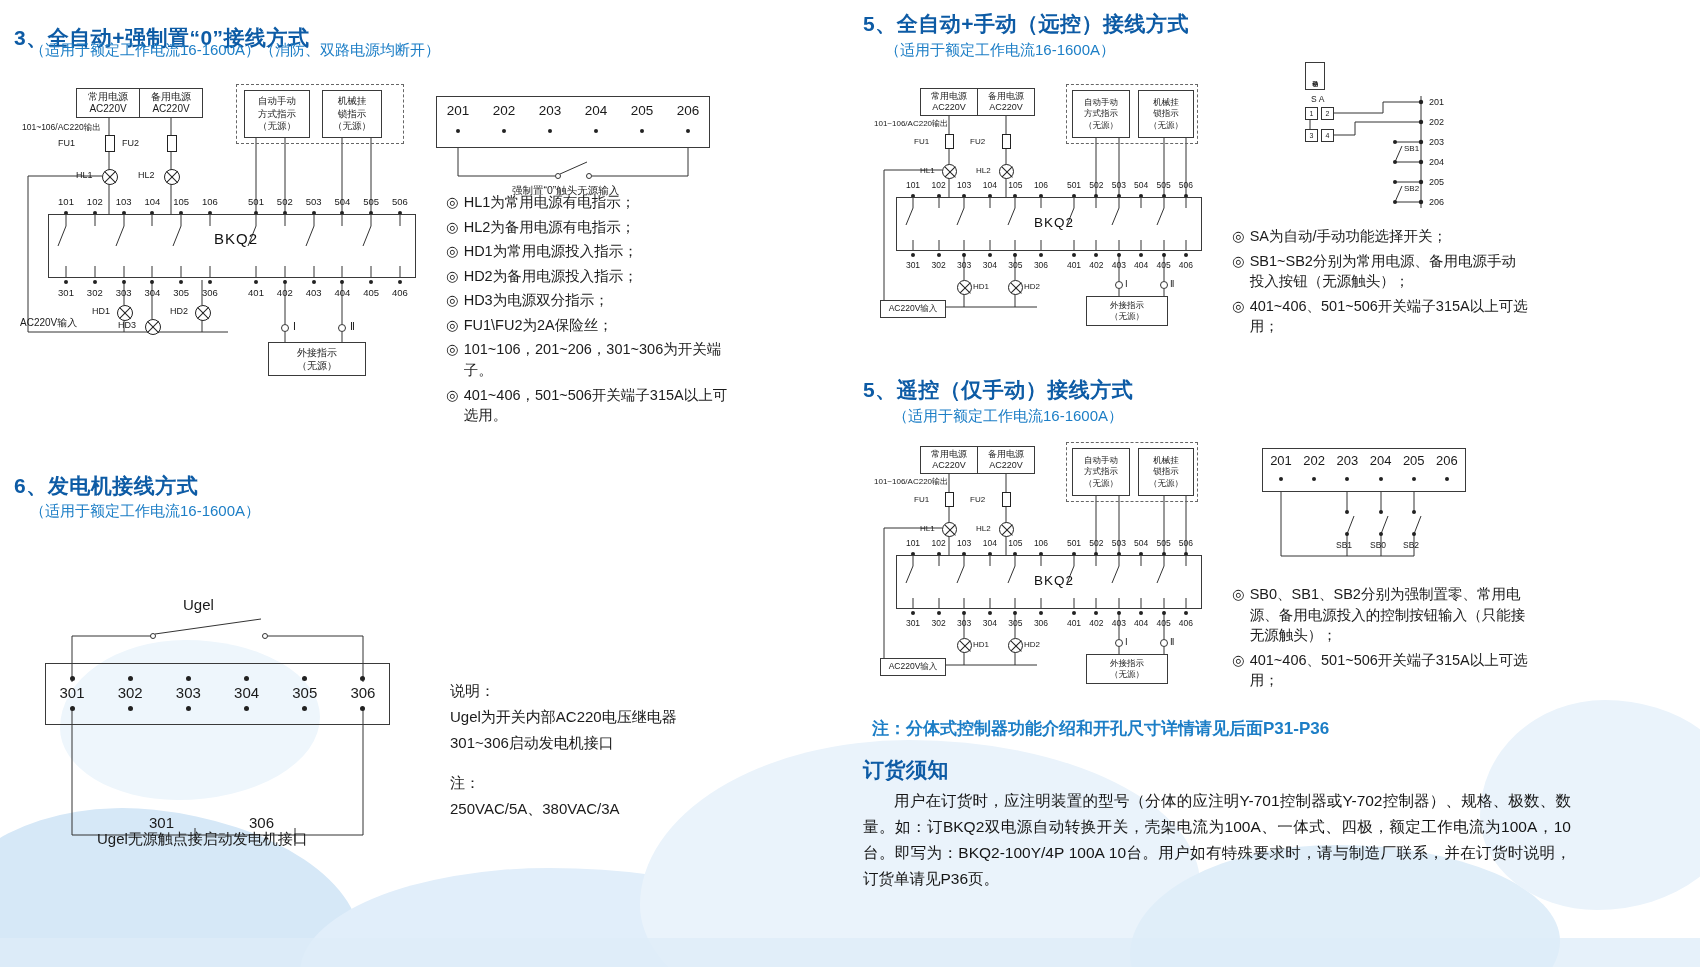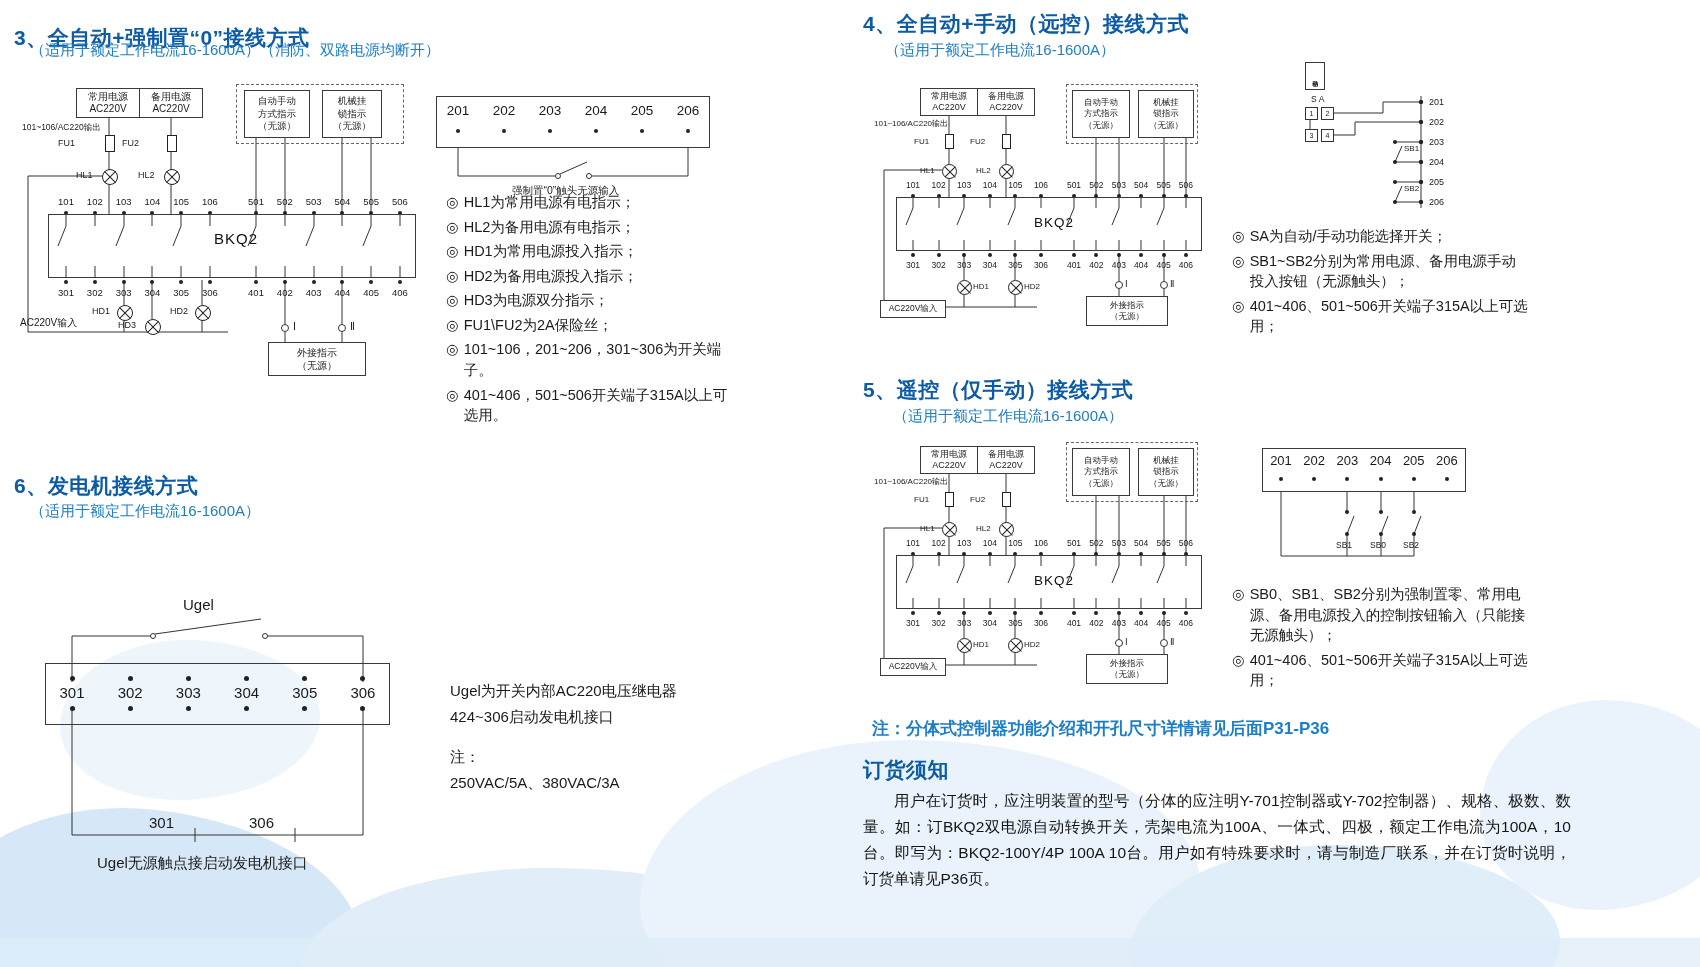--- a/index.html
+++ b/index.html
@@ -336,36 +336,37 @@
           <span class="tdot up"></span>
         </span>
         <span class="tcell">
           <span class="tdot dn"></span>
           <span class="tnum">306</span>
           <span class="tdot up"></span>
         </span>
       </div>
     <div class="lbl" style="left:104px;top:226px;font-size:15px;">301</div>
     <div class="lbl" style="left:204px;top:226px;font-size:15px;">306</div>
-    <div class="lbl cap" style="left:52px;top:266px;">Ugel无源触点接启动发电机接口</div>
+    <div class="lbl cap" style="left:52px;top:242px;">Ugel无源触点接启动发电机接口</div>
   </div>
 
   <div class="abs notes" style="left:450px;top:678px;width:290px;">
+    <div>说明：</div>
     <div>
         <div>Ugel为开关内部AC220电压继电器</div>
-        <div>424~306启动发电机接口</div>
+        <div>301~306启动发电机接口</div>
       </div>
     <div style="height:14px;"></div>
     <div>注：</div>
     <div>
         <div>250VAC/5A、380VAC/3A</div>
       </div>
   </div>
 
-  <div class="abs h1" style="left:863px;top:10px;">4、全自动+手动（远控）接线方式</div>
+  <div class="abs h1" style="left:863px;top:10px;">5、全自动+手动（远控）接线方式</div>
   <div class="abs sub" style="left:885px;top:41px;">（适用于额定工作电流16-1600A）</div>
 
   <div class="abs" style="left:872px;top:82px;width:330px;height:255px;">
     <svg width="330" height="255">
       <path d="M77 34V115 M134 34V115 M12 88V225 M12 88H70 M12 225H165 M224 56V115 M247 56V115 M292 56V115 M314 56V115"></path>
       <path d="M41 115v11 M67 115v11 M92 115v11 M118 115v11 M143 115v11 M169 115v11 M202 115v11 M224 115v11 M247 115v11 M269 115v11 M292 115v11 M314 115v11 M41 158v11 M67 158v11 M92 158v11 M118 158v11 M143 158v11 M169 158v11 M202 158v11 M224 158v11 M247 158v11 M269 158v11 M292 158v11 M314 158v11"></path>
       <path d="M41 126l-7 17 M92 126l-7 17 M143 126l-7 17 M202 126l-7 17 M247 126l-7 17 M292 126l-7 17"></path>
       <path d="M92 171v27 M143 171v27 M92 211v14 M143 211v14 M247 171v28 M292 171v28 M247 207v7 M292 207v7"></path>
       <circle class="o" cx="247" cy="203" r="3.5"></circle>
         <circle class="o" cx="292" cy="203" r="3.5"></circle>

